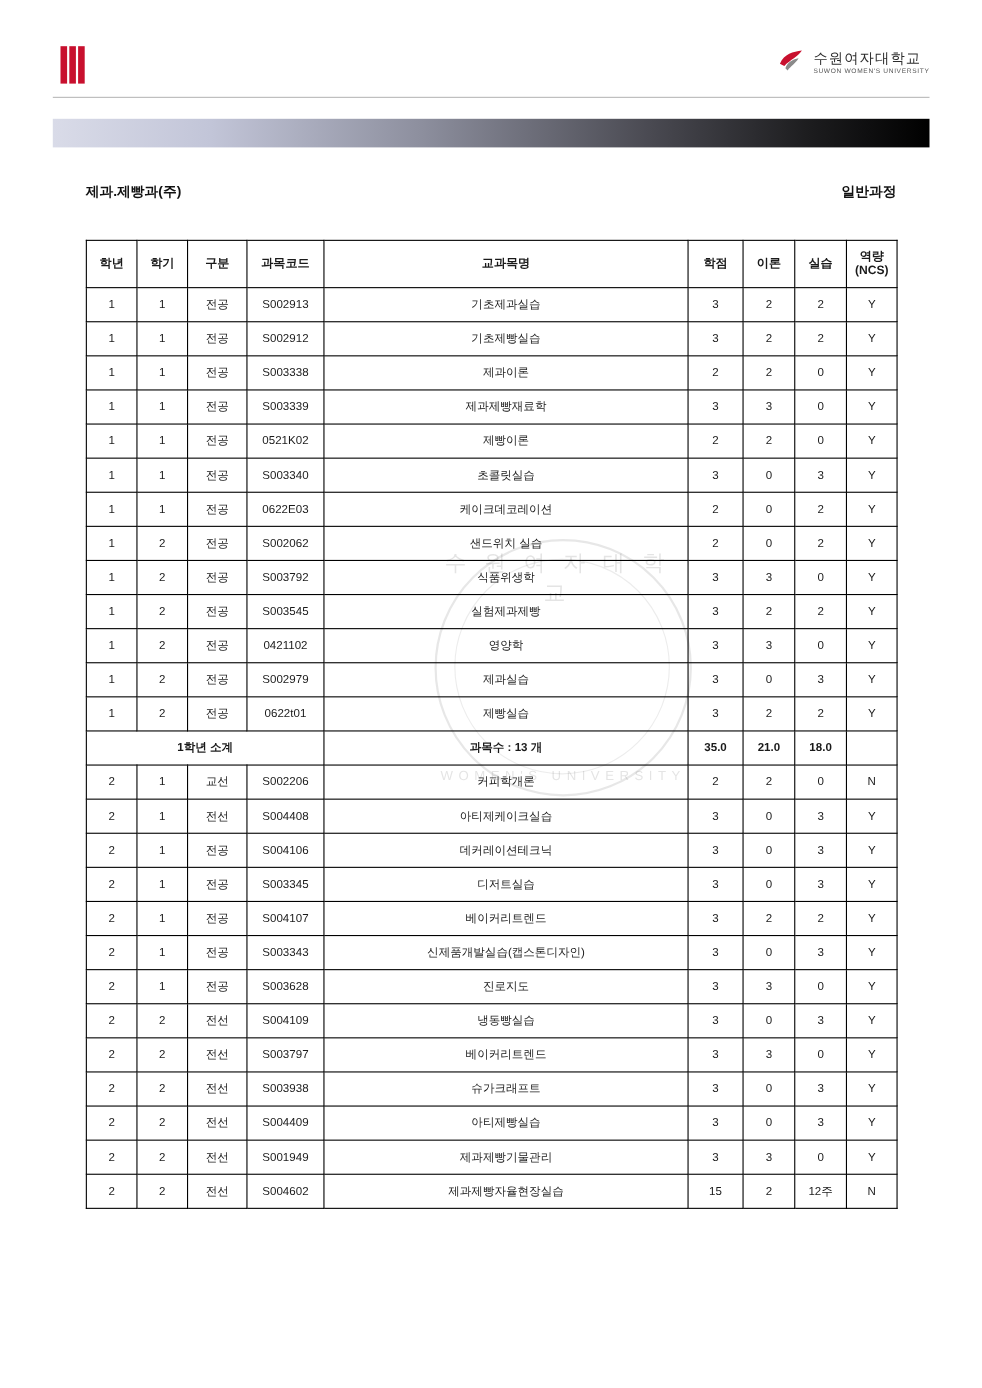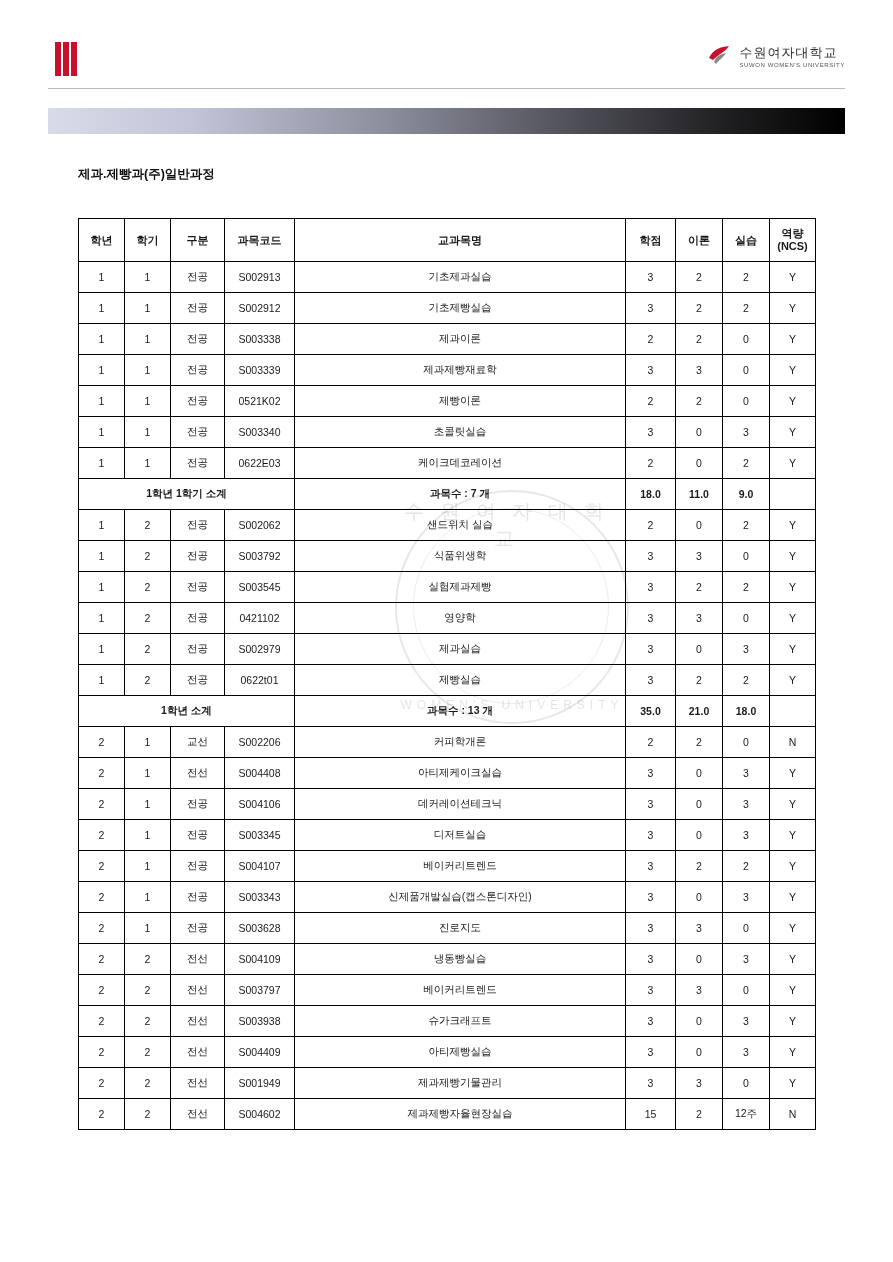--- a/index.html
+++ b/index.html
@@ -90,20 +90,21 @@
     background: linear-gradient(to right, #d9dbe8 0%, #c2c5d8 18%, #8d8f9e 42%, #4a4a52 68%, #1d1d1f 86%, #000000 100%);
   }
 
   
   .title-row {
     position: absolute;
     left: 78px;
     top: 166px;
     width: 737px;
     display: flex;
+    justify-content: space-between;
     align-items: flex-end;
     font-size: 12.5px;
     font-weight: bold;
     color: #111;
   }
 
   
   .watermark {
     position: absolute;
     left: 395px;
@@ -333,28 +334,20 @@
           <td>1</td>
           <td>1</td>
           <td>전공</td>
           <td>0622E03</td>
           <td class="subject">케이크데코레이션</td>
           <td>2</td>
           <td>0</td>
           <td>2</td>
           <td>Y</td>
         </tr>
-        <tr class="subtotal">
-          <td colspan="4" class="subtotal-label">1학년 1학기 소계</td>
-          <td class="subtotal-count">과목수 : 7 개</td>
-          <td>18.0</td>
-          <td>11.0</td>
-          <td>9.0</td>
-          <td></td>
-        </tr>
         <tr>
           <td>1</td>
           <td>2</td>
           <td>전공</td>
           <td>S002062</td>
           <td class="subject">샌드위치 실습</td>
           <td>2</td>
           <td>0</td>
           <td>2</td>
           <td>Y</td>

